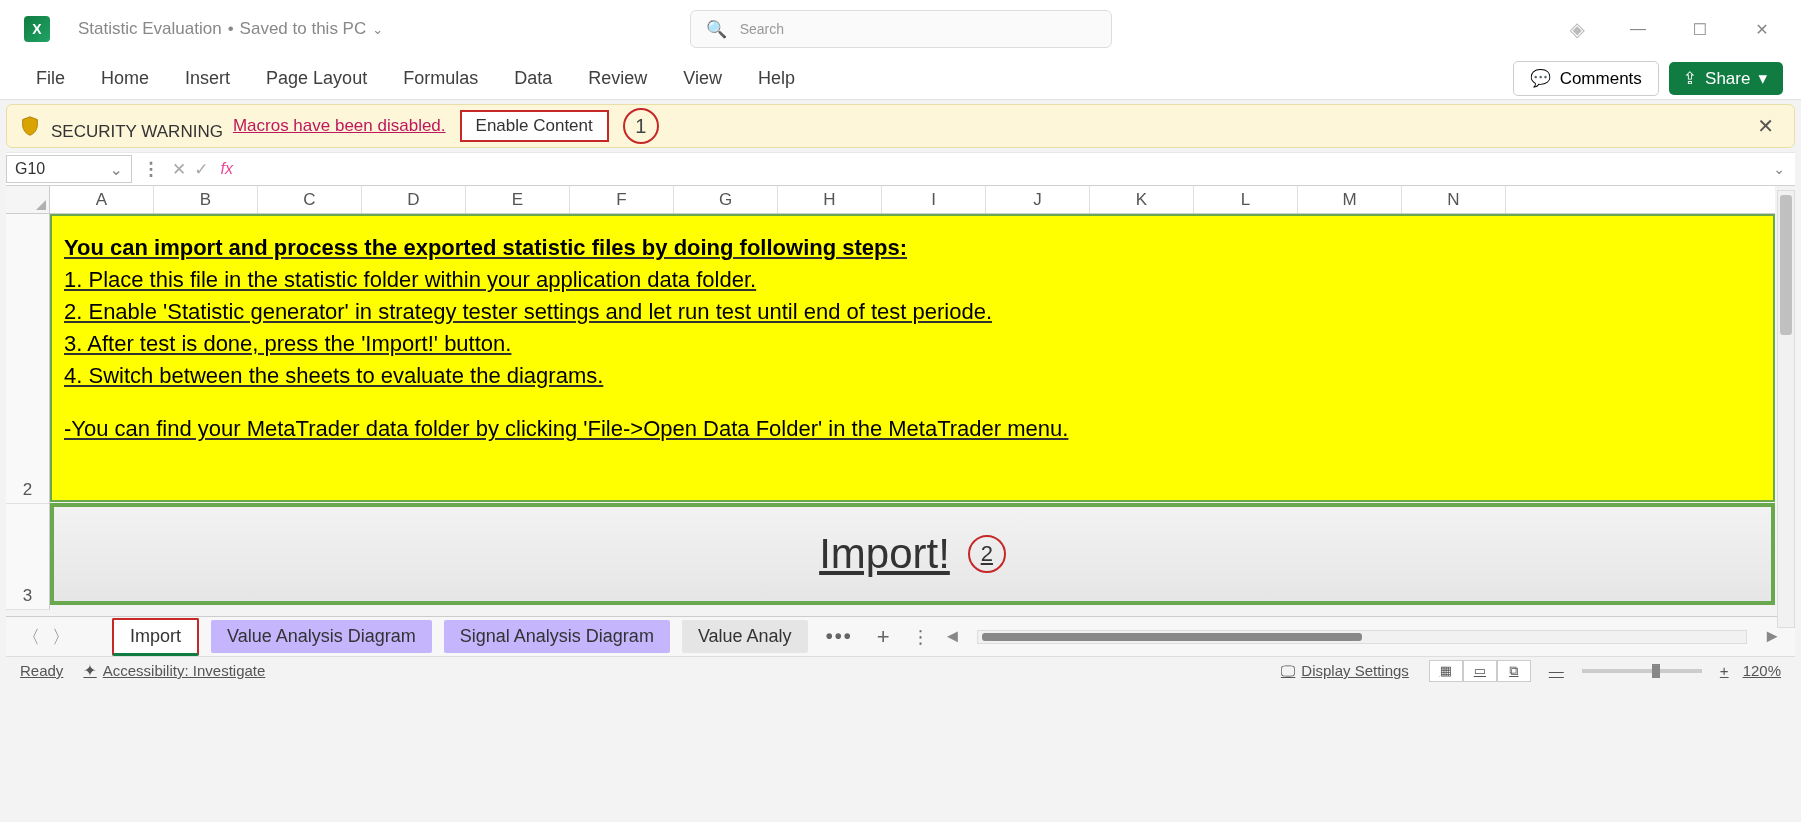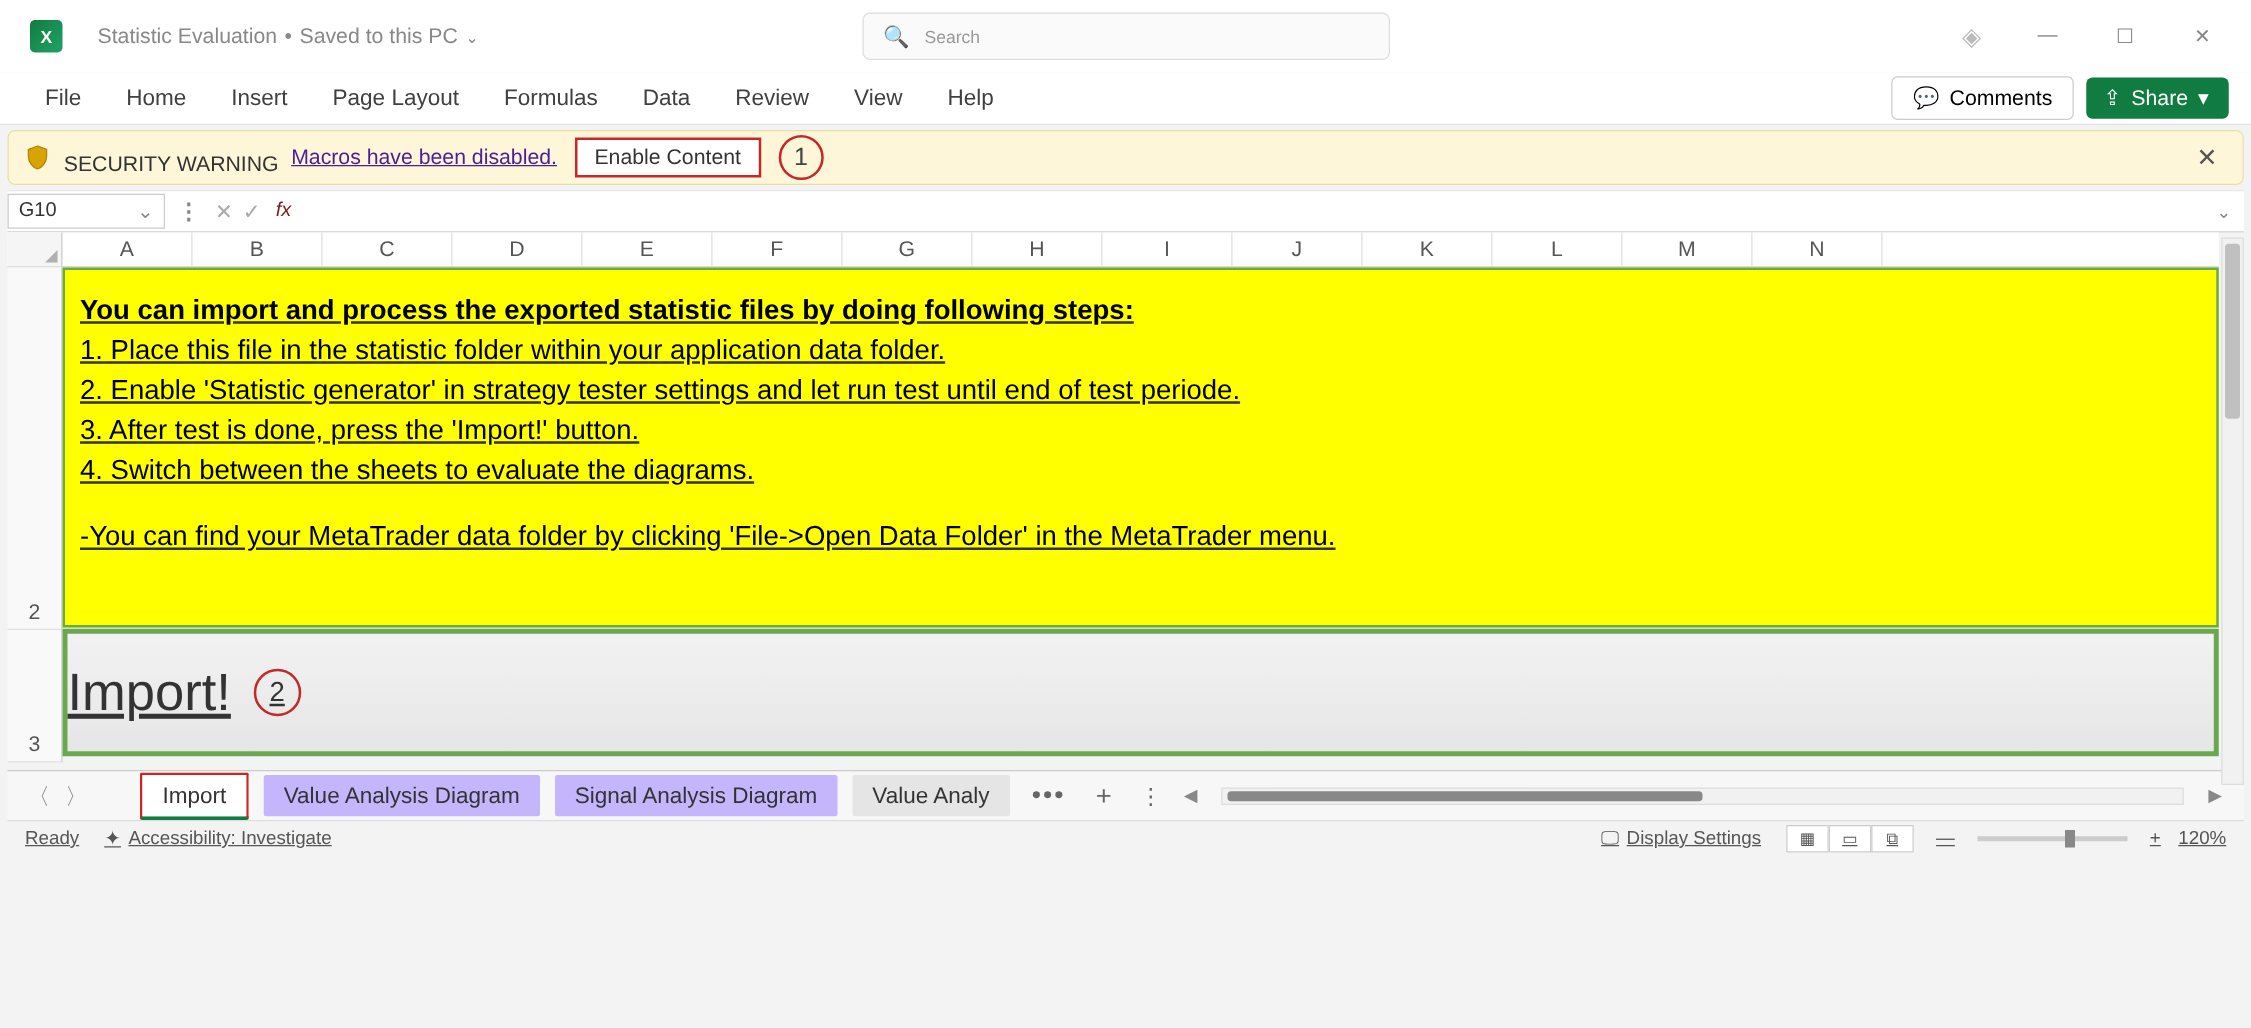--- a/index.html
+++ b/index.html
@@ -71,21 +71,21 @@
   margin: 4px 6px;
   display:flex; align-items:center;
   padding: 0 12px;
   position:relative;
 }
 .shield-ico {
   width:22px; height:22px; margin-right:10px;
   display:inline-flex; align-items:center; justify-content:center;
 }
 .sec-title { font-weight:400; font-size:17px; margin-right:10px;margin-top:12px;}
-.sec-link { text-decoration:underline; font-size:17px; color:#4c1d95; margin-right:14px;}
+.sec-link { text-decoration:underline; font-size:17px; color:#be185d; margin-right:14px;}
 .enable-btn {
   border:2px solid #c62828; background:#fff;
   padding:4px 14px; font-size:17px; color:#333;
 }
 .annot-circle {
   width:36px; height:36px; border:2px solid #c62828; border-radius:50%;
   display:flex; align-items:center; justify-content:center;
   font-size:20px; color:#444; margin-left:14px; background:transparent;
 }
 .sec-close { margin-left:auto; font-size:20px; color:#555; padding:0 8px;}
@@ -95,21 +95,21 @@
   display:flex; align-items:center;
   margin: 2px 6px 0 6px;
 }
 .name-box {
   width:126px; height:28px; border:1px solid #ccc;
   display:flex; align-items:center; justify-content:space-between;
   padding:0 8px; font-size:16px; margin-right:4px;
 }
 .fb-colon { padding:0 6px; color:#888; font-size:18px; font-weight:bold;}
 .fb-icons { display:flex; gap:8px; color:#aaa; font-size:17px; padding:0 6px;}
-.fx-lbl { font-style:italic; font-size:16px; color:#7f1d1d; padding:0 6px;}
+.fx-lbl { font-style:italic; font-size:16px; color:#ec4899; padding:0 6px;}
 .fb-input { flex:1; border:none; height:26px; padding:0 6px; font-size:15px; outline:none;}
 .fb-expand { color:#888; padding:0 10px;}
 
 .col-headers {
   height:28px; background:#fff; display:flex; border-bottom:1px solid #ccc;
   margin-left:6px; margin-right:26px;
 }
 .corner { width:44px; border-right:1px solid #ccc; background:#f5f5f5; position:relative;}
 .corner::after { content:""; position:absolute; right:3px; bottom:3px; width:0;height:0;
   border-left:10px solid transparent; border-bottom:10px solid #b0b0b0;}
@@ -123,21 +123,21 @@
 .yellow-cell {
   background:#ffff00; border:2px solid #6aa84f;
   height:288px; padding:16px 12px;
   font-size:22px; color:#000; line-height:1.45;
   font-family: Arial, sans-serif;
 }
 .yellow-cell .bold { font-weight:bold; }
 .import-btn-cell {
   height:102px; border:4px solid #6aa84f;
   background: linear-gradient(#f2f2f2,#e6e6e6);
-  display:flex; align-items:center; 
+  display:flex; align-items:center; justify-content:center;
   margin-top:1px; position:relative;
 }
 .import-btn-cell .lbl { font-size:42px; color:#333; font-family:"Segoe UI", Arial;}
 .annot-2 {
   width:38px; height:38px; border:2px solid #c62828; border-radius:50%;
   display:flex; align-items:center; justify-content:center;
   font-size:22px; margin-left:18px;
 }
 
 .vscroll { position:absolute; right:6px; top:190px; width:18px; height:438px;

